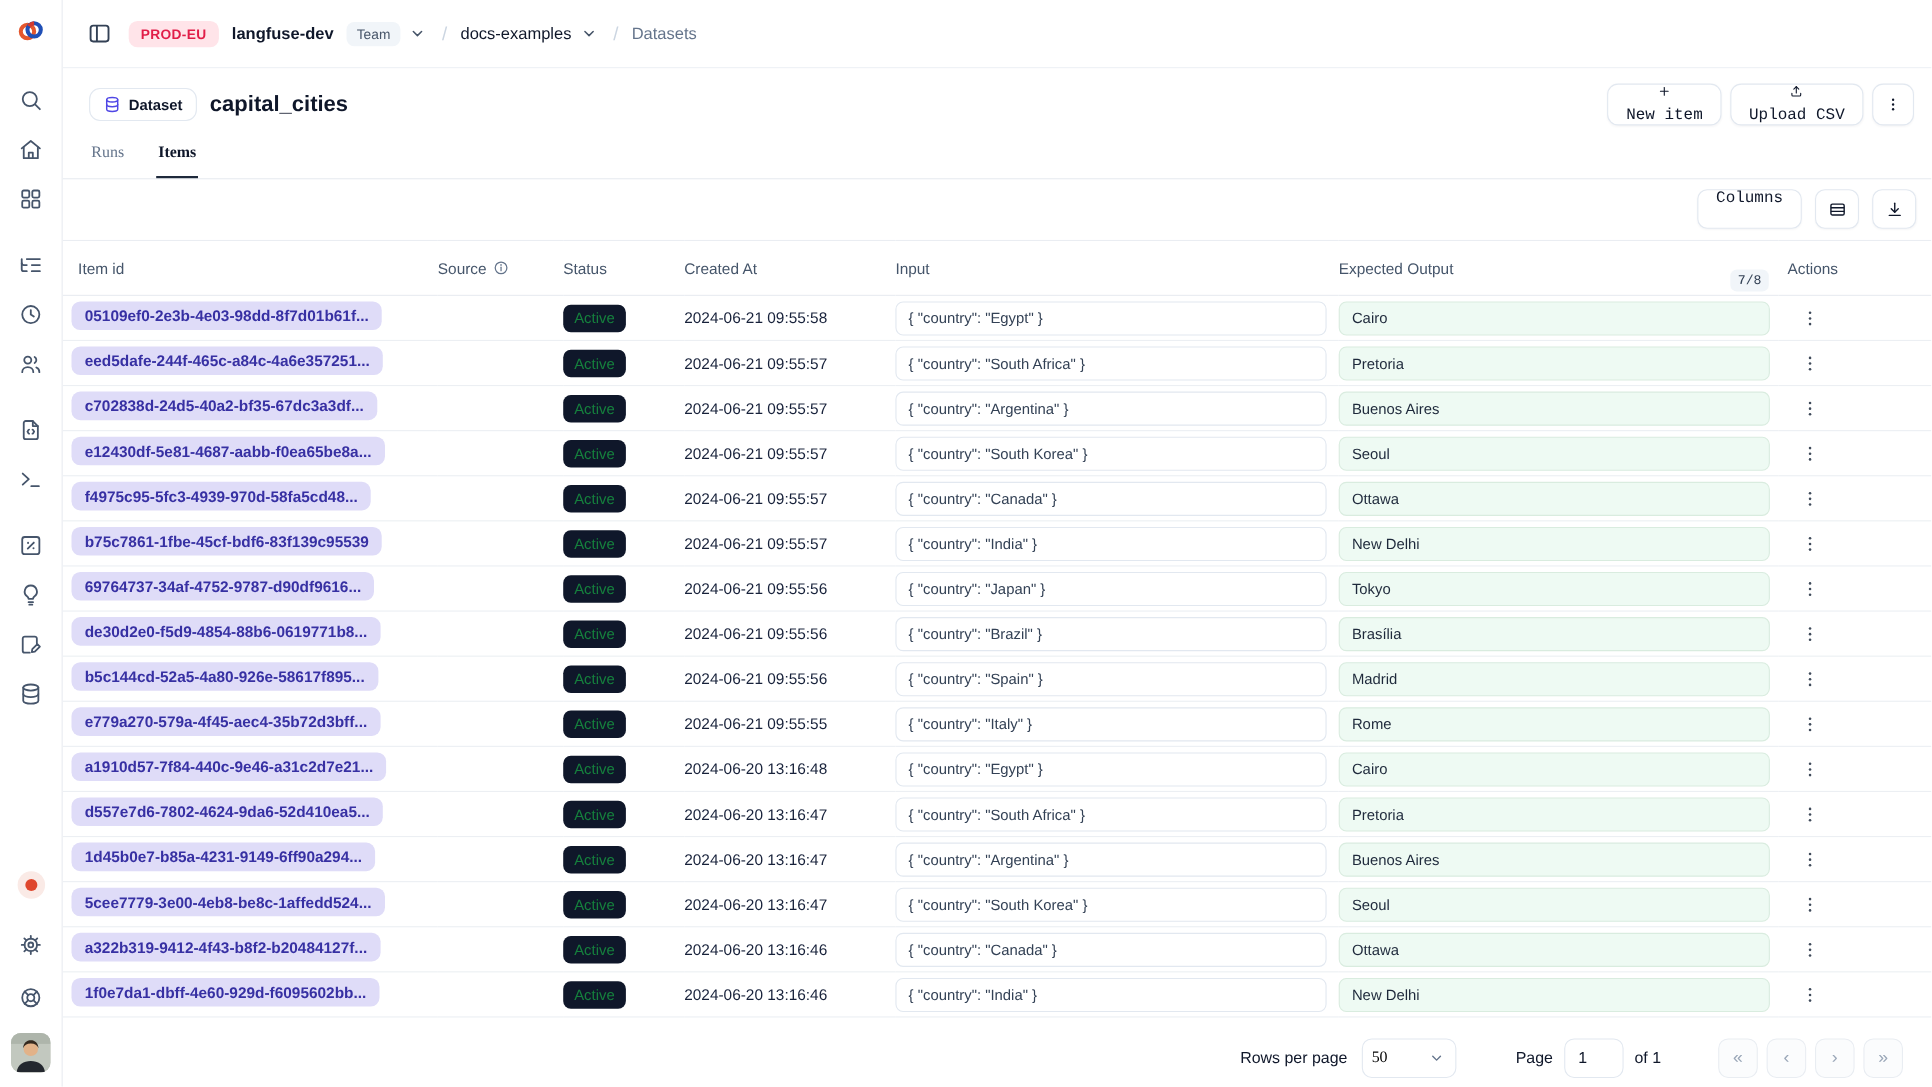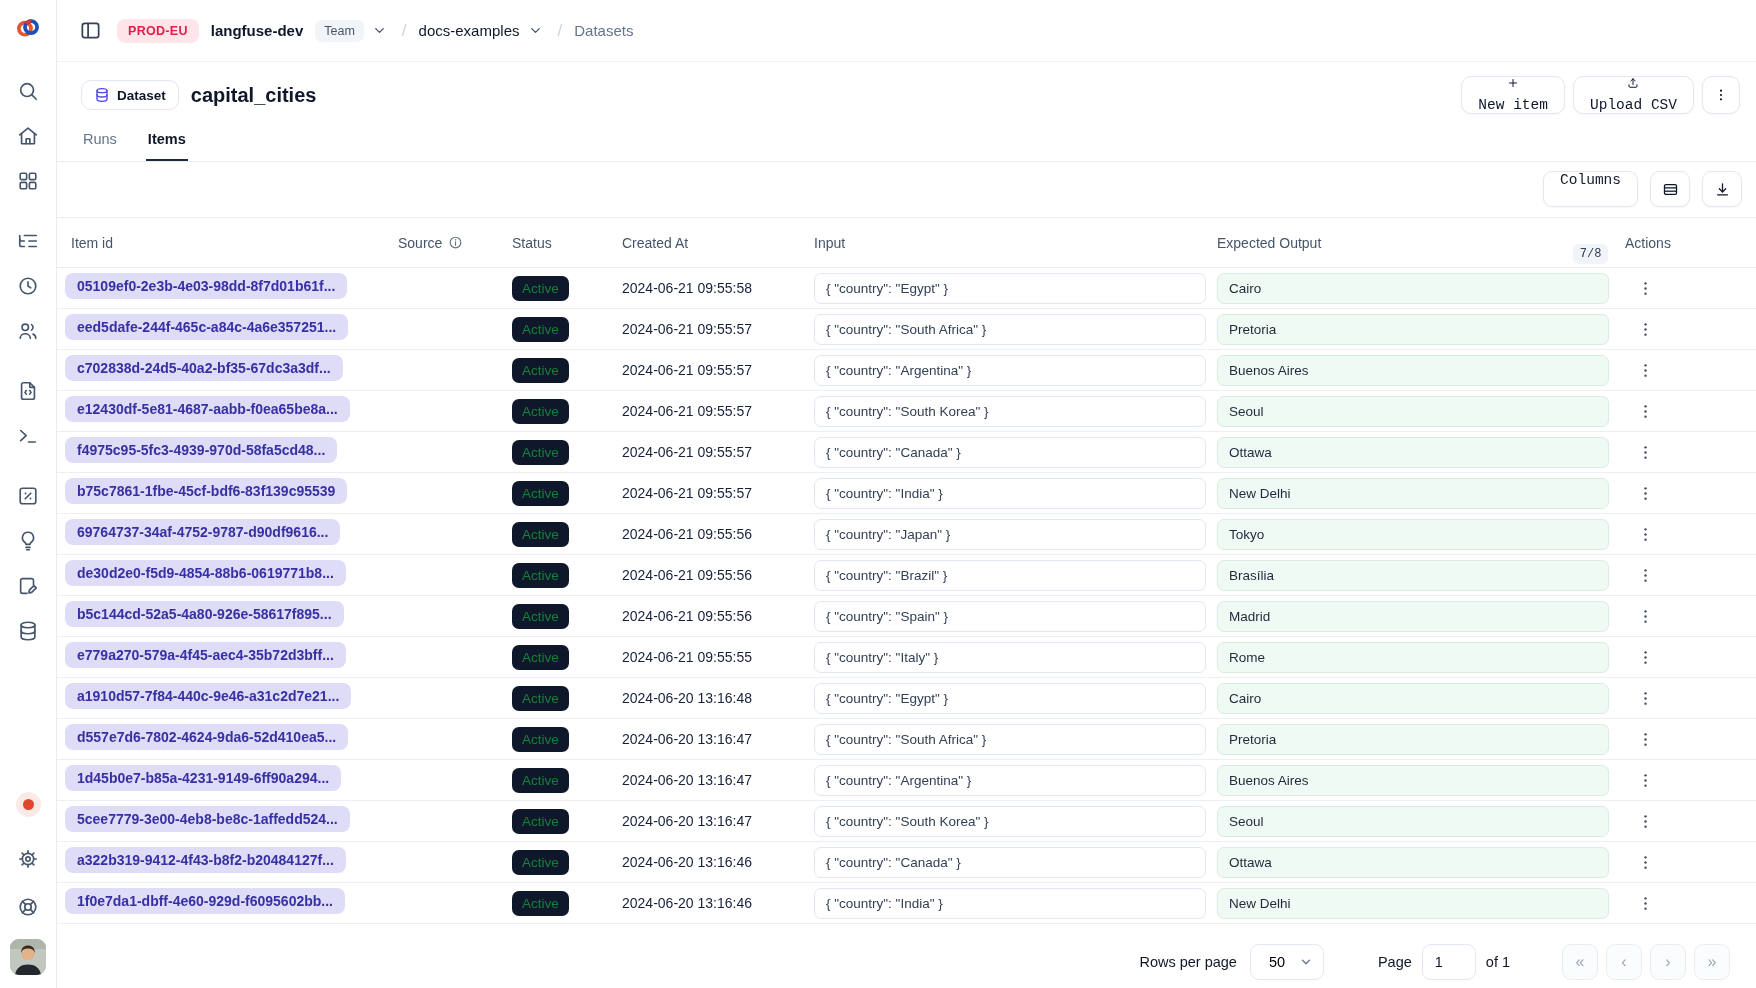--- a/index.html
+++ b/index.html
@@ -55,21 +55,21 @@
   .ph-right { display: flex; align-items: center; gap: 8px; }
   .btn { display: flex; align-items: center; gap: 8px; height: 38px; padding: 0 16px;
     background: #fff; border: 1px solid #e2e8f0; border-radius: 10px; font-size: 14.5px;
     font-weight: 500; color: #0f172a; cursor: pointer; box-shadow: 0 1px 2px rgba(15,23,42,.04);
     font-family: Liberation Mono, monospace; flex-direction: column; }
   .btn svg { width: 16px; height: 16px; }
   .btn-icon { width: 38px; padding: 0; justify-content: center; }
 
   
   .tabs { display: flex; gap: 27px; padding: 17px 24px 0; border-bottom: 1px solid #e8ecf1; }
-  .tab { background: none; border: none; font-family: Liberation Sans, sans-serif; font-size: 14.5px; color: #64748b;
+  .tab { background: none; border: none; font-family: Liberation Serif, serif; font-size: 14.5px; color: #64748b;
     padding: 0 2px 12px; cursor: pointer; border-bottom: 2px solid transparent; }
   .tab.active { color: #0f172a; font-weight: 600; border-bottom-color: #1e293b; }
 
   
   .toolbar { display: flex; justify-content: flex-end; align-items: center; gap: 12px;
     padding: 9px 14px 10px; }
   .btn-sm { height: 36px; border-radius: 9px; }
   .count-badge { background: #f1f5f9; color: #334155; font-size: 12px; font-weight: 500;
     padding: 3px 7px; border-radius: 6px; margin-top: 48px; }
   .btn-icon-sm { width: 40px; padding: 0; justify-content: center; }
@@ -99,23 +99,23 @@
   .expected-box { background: #eefaf3; border: 1px solid #d9ecdf; color: #1e293b; }
   .kebab { background: none; border: none; color: #3f4a5a; width: 32px; height: 32px;
     margin-left: 12px; display: flex; align-items: center; justify-content: center;
     cursor: pointer; border-radius: 7px; }
   .kebab svg { width: 19px; height: 19px; }
 
   
   .pagination { height: 53px; min-height: 53px; display: flex; align-items: center;
     justify-content: flex-end; padding: 0 26px; font-size: 14.5px; }
   .pg-label { color: #0f172a; }
-  .select-box { display: flex; align-items: center; justify-content: space-between; width: 74px;
-    height: 36px; margin-left: 13px; padding: 0 10px 0 18px; border: 1px solid #e2e8f0;
-    border-radius: 9px; background: #fff; cursor: pointer; font-size: 14.5px; font-family: Liberation Sans, sans-serif; }
+  .select-box { display: flex; align-items: center; justify-content: space-between; width: 86px;
+    height: 36px; margin-left: 13px; padding: 0 10px 0 8px; border: 1px solid #e2e8f0;
+    border-radius: 9px; background: #fff; cursor: pointer; font-size: 14.5px; font-family: Liberation Serif, serif; }
   .select-box svg { width: 14px; height: 14px; color: #64748b; }
   .page-group { display: flex; align-items: center; margin-left: 54px; gap: 10px; }
   .page-input { width: 54px; height: 36px; border: 1px solid #e2e8f0; border-radius: 9px;
     padding: 0 12px; font-size: 14.5px; font-family: inherit; color: #0f172a; }
   .nav-group { display: flex; gap: 8px; margin-left: 52px; }
   .nav-btn { width: 36px; height: 36px; border: 1px solid #e9edf2; background: #fbfcfd;
     border-radius: 9px; color: #9aa7b8; font-size: 16px; display: flex; align-items: center;
     justify-content: center; cursor: pointer; font-family: inherit; }
 </style>
 </head>

